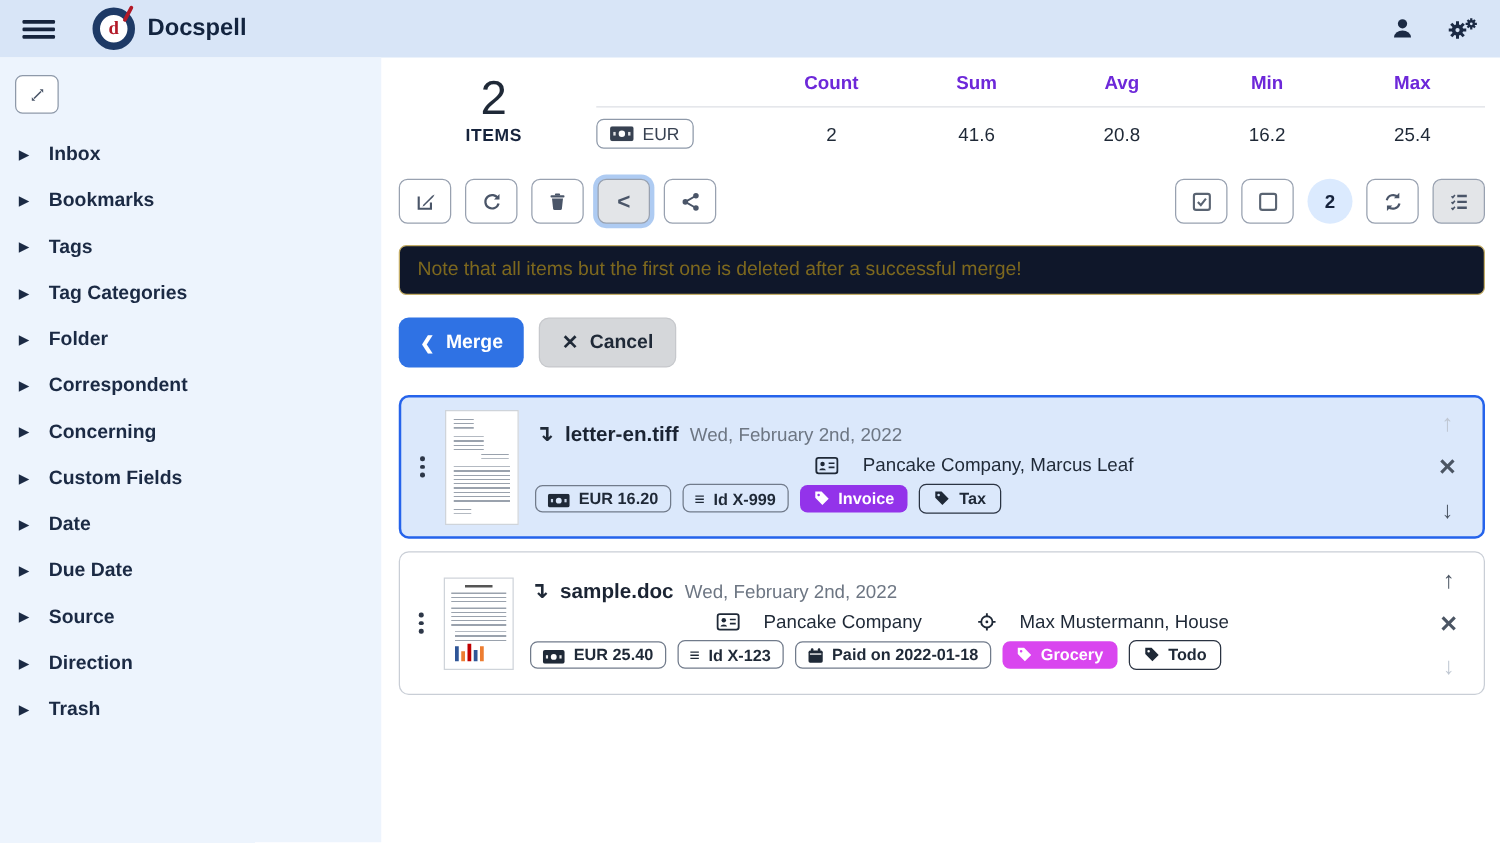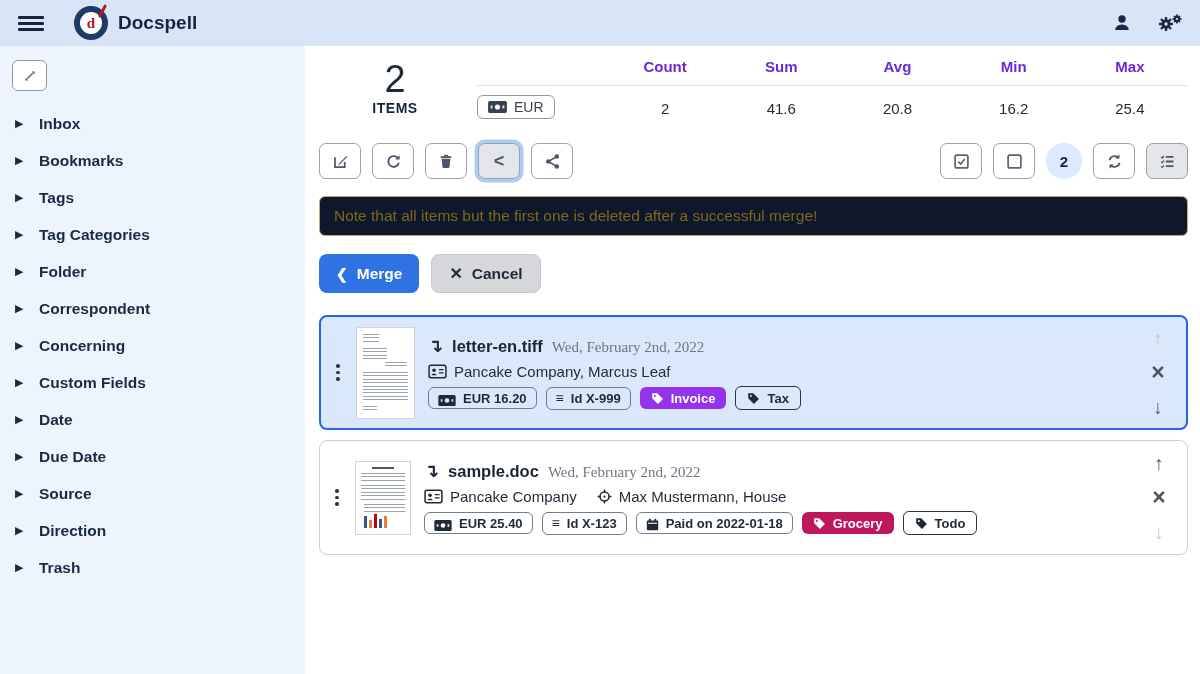--- a/index.html
+++ b/index.html
@@ -69,22 +69,22 @@
   .thumb { background:#fff; border:1px solid #cfd4da; position:relative; overflow:hidden; flex:0 0 auto; }
   .thumb.t1 { width:59px; height:92px; }
   .thumb.t2 { width:56px; height:74px; }
   .tl { position:absolute; background:repeating-linear-gradient(to bottom,#9aa2ad 0 1px,transparent 1px 3.4px); }
   .bars { position:absolute; bottom:6px; left:8px; display:flex; align-items:flex-end; gap:2px; }
   .bars i { width:3px; display:block; }
   .card-content { flex:1; display:flex; flex-direction:column; gap:6px; min-width:0; }
   .crow1 { display:flex; align-items:baseline; gap:9px; }
   .dl-ic { font-size:18px; font-weight:700; color:#1f2937; }
   .fname { font-size:16.5px; font-weight:700; color:#1b2433; }
-  .fdate { font-size:15px; color:#6d7683;font-family:Liberation Serif, serif; }
-  .crow2 { display:flex; align-items:center; gap:7px; font-size:15px; color:#1f2937; }
+  .fdate { font-size:15px; color:#6d7683; }
+  .crow2 { display:flex; align-items:center; gap:19px; font-size:15px; color:#1f2937;justify-content:center; }
   .crow2 .sep { width:6px; }
   .crow3 { display:flex; gap:9px; align-items:center; }
   .badge { display:inline-flex; align-items:flex-end; gap:7px; border:1px solid #717b8b; border-radius:6px; padding:2.5px 9px; font-size:13px; font-weight:700; color:#1f2937; }
   .tag { display:inline-flex; align-items:center; gap:7px; border-radius:6px; padding:3.5px 11px; font-size:13px; font-weight:700; }
   .tag.filled { color:#fff; border:none; }
   .tag.outline { color:#1f2937; border:1.5px solid #2a3342; }
   .card-controls { width:28px; height:88px; display:flex; flex-direction:column; justify-content:space-between; align-items:center; flex:0 0 auto; }
   .ctl { font-size:19px; font-weight:700; color:#4b5563; cursor:pointer; line-height:1; }
   .ctl.x { font-size:23px; }
   .ctl.disabled { color:#bfc7d2; cursor:default; }
@@ -432,21 +432,21 @@
               </span>
               <span class="badge">
                 <svg width="13" height="13" viewBox="0 0 16 16">
                     <rect x="1" y="3" width="14" height="12" rx="1.6" fill="#1f2937"></rect>
                     <rect x="3.4" y="0.8" width="2.4" height="4" rx="1" fill="#1f2937"></rect>
                     <rect x="10.2" y="0.8" width="2.4" height="4" rx="1" fill="#1f2937"></rect>
                     <rect x="2.4" y="5.8" width="11.2" height="1.3" fill="#fff"></rect>
                   </svg>
                 <span>Paid on  2022-01-18</span>
               </span>
-              <span class="tag filled" style="background-color: #be185d;">
+              <span class="tag filled" style="background-color: #d946ef;">
                 <svg width="13" height="13" viewBox="0 0 16 16">
                     <path fill-rule="evenodd" fill="currentColor" d="M1.5 1.5 h6.2 l7 7 -6.2 6.2 -7 -7 z M4.8 3.6 a1.25 1.25 0 1 0 0 2.5 a1.25 1.25 0 1 0 0 -2.5"></path>
                   </svg>
                 <span>Grocery</span>
               </span>
               <span class="tag outline">
                 <svg width="13" height="13" viewBox="0 0 16 16">
                     <path fill-rule="evenodd" fill="currentColor" d="M1.5 1.5 h6.2 l7 7 -6.2 6.2 -7 -7 z M4.8 3.6 a1.25 1.25 0 1 0 0 2.5 a1.25 1.25 0 1 0 0 -2.5"></path>
                   </svg>
                 <span>Todo</span>

